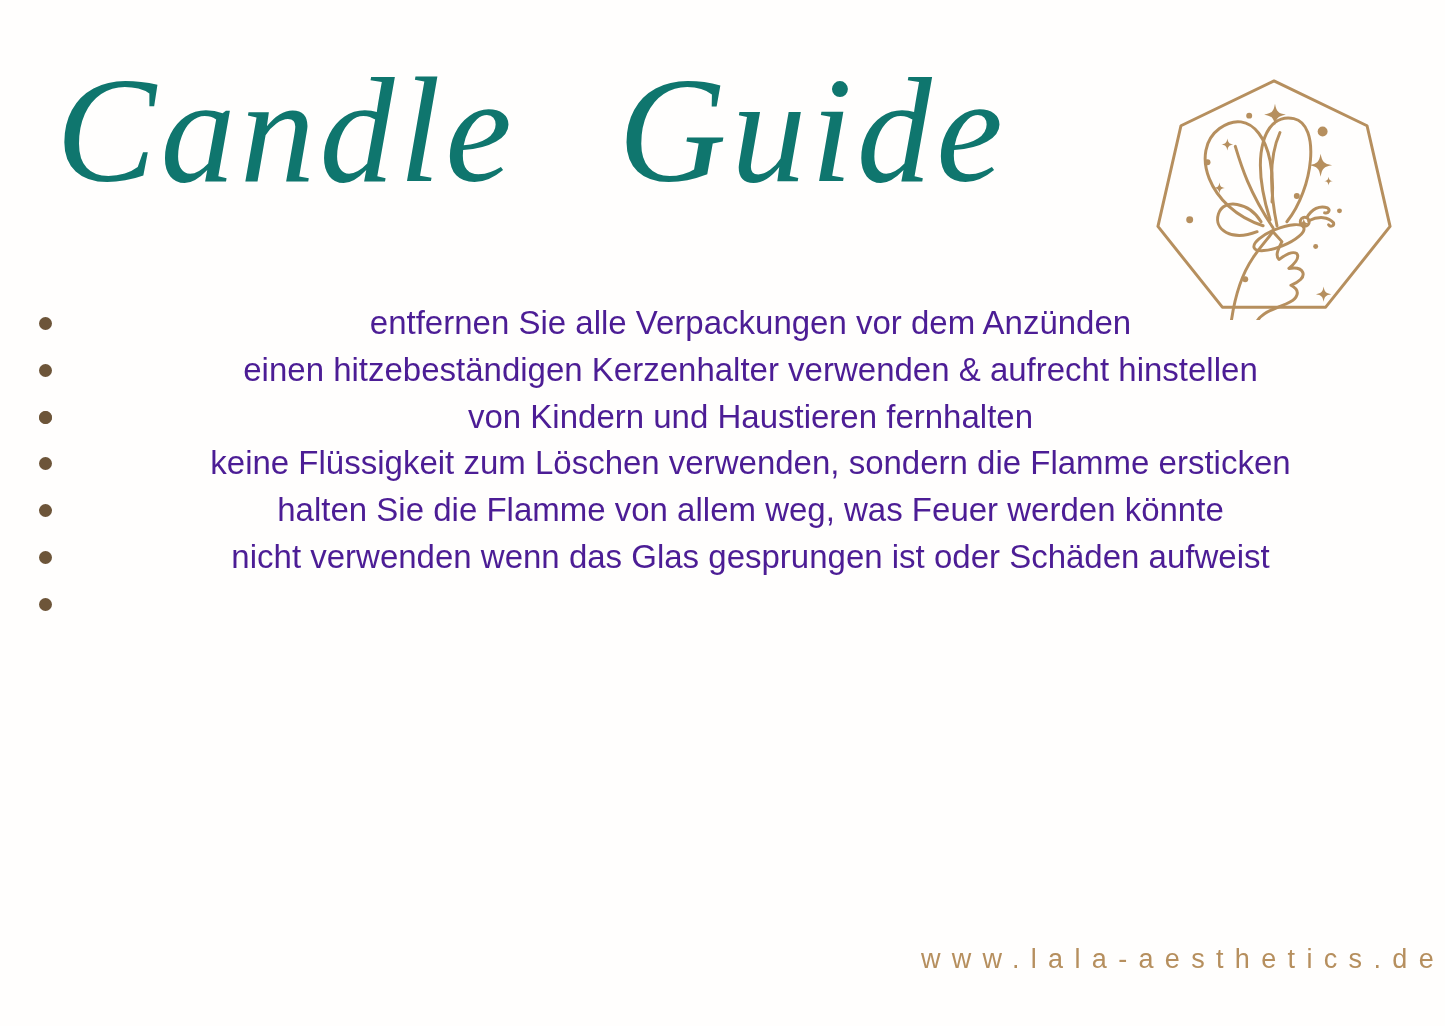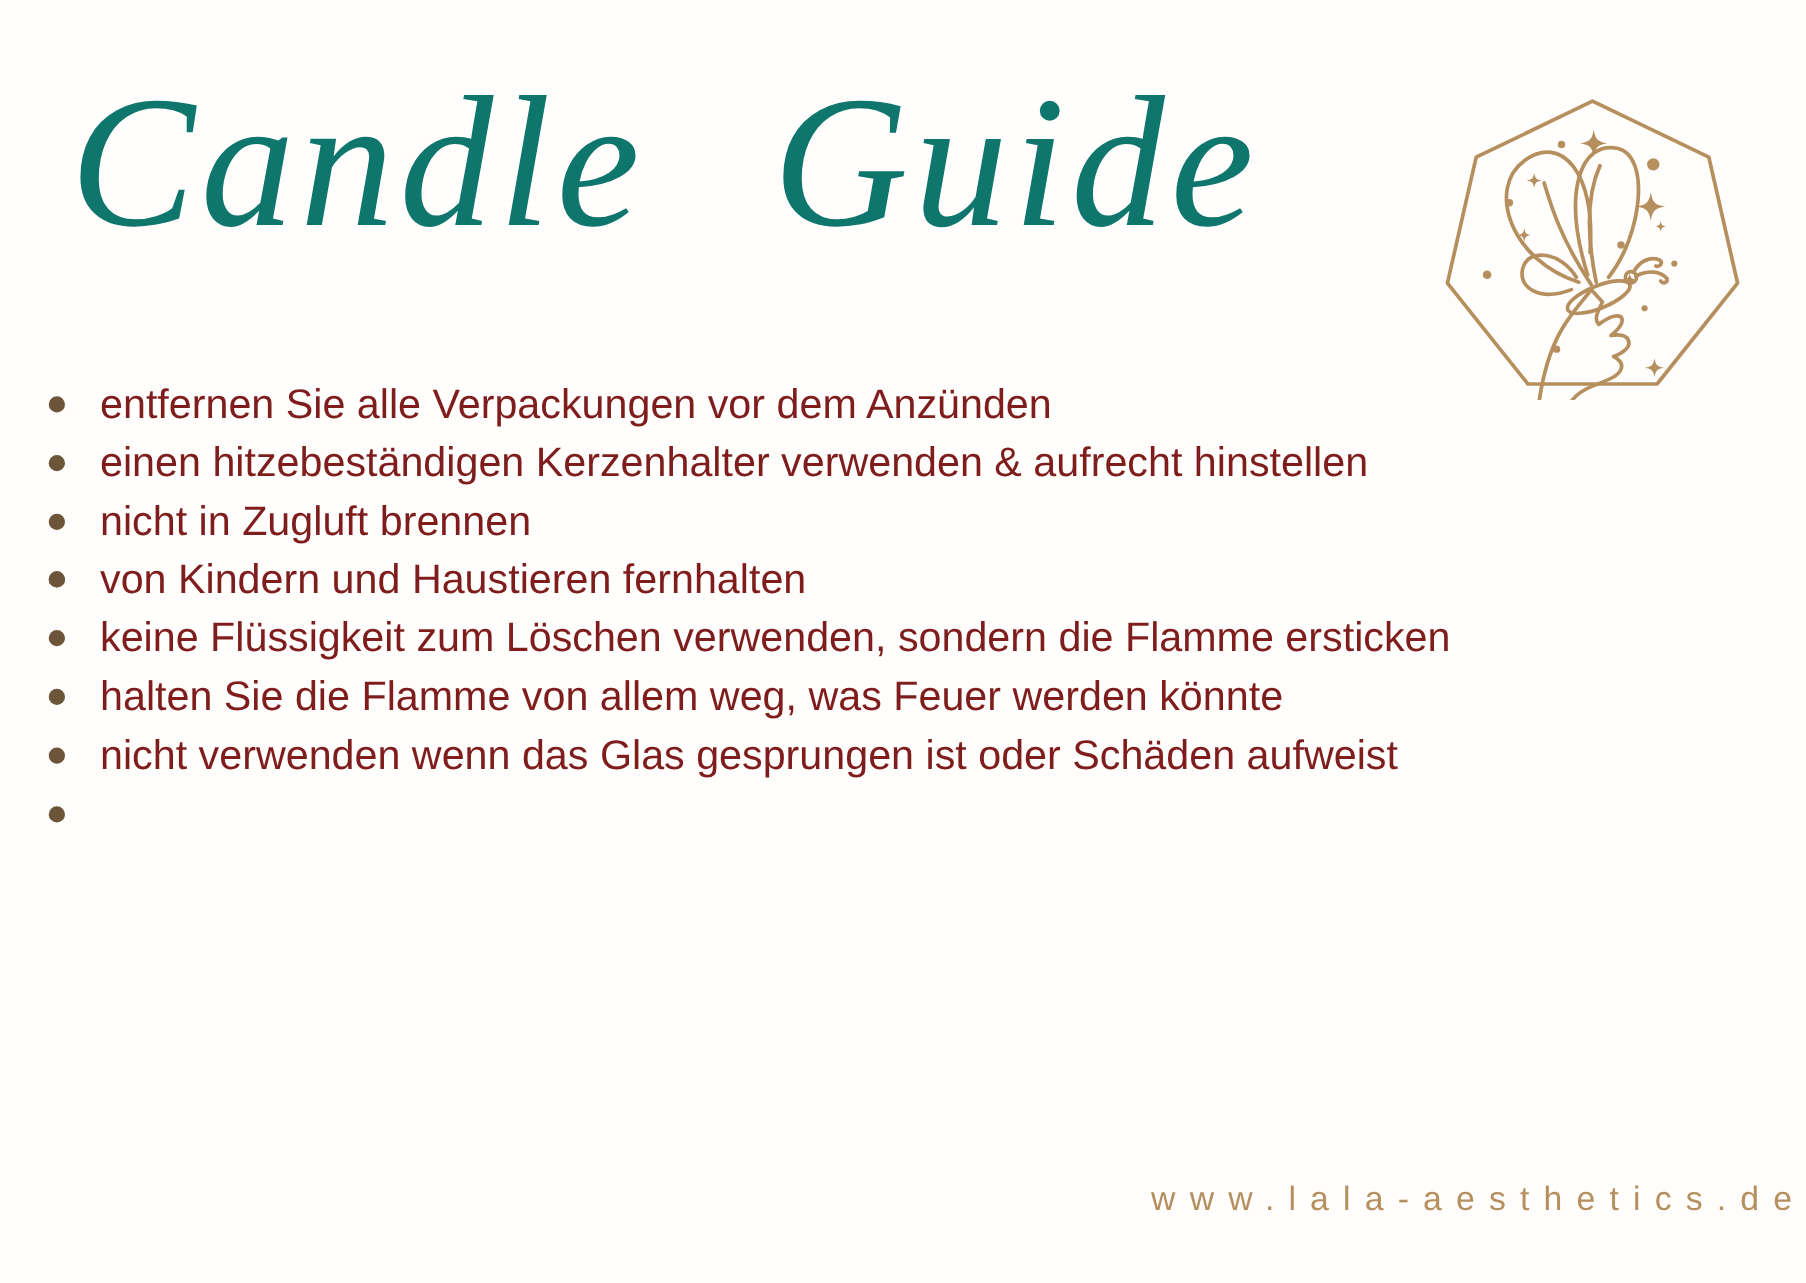--- a/index.html
+++ b/index.html
@@ -42,22 +42,23 @@
     left:36px;top:300px;
     right:24px;
     list-style:none;
     margin:0;padding:0;
   }
   .guidelines li{
     position:relative;
     padding-left:44px;
     font-size:33px;
     line-height:46.8px;
-    color:#7f1d1d;
+    color:#4c1d95;
     white-space:nowrap;
+    text-align:center;
   }
   .bullet{
     position:absolute;
     left:3px;top:17px;
     width:13px;height:13px;
     border-radius:50%;
     background:#6d5539;
     display:inline-block;
   }
 
@@ -121,21 +122,20 @@
         <circle cx="167" cy="177" r="2.5"></circle>
         <circle cx="191" cy="141" r="2.5"></circle>
         <circle cx="96" cy="210" r="3"></circle>
       </g>
     </svg>
   </div>
 
   <ul class="guidelines">
     <li><span class="bullet"></span><span>entfernen Sie alle Verpackungen vor dem Anzünden</span></li>
     <li><span class="bullet"></span><span>einen hitzebeständigen Kerzenhalter verwenden &amp; aufrecht hinstellen</span></li>
-    <li><span class="bullet"></span><span>nicht in Zugluft brennen</span></li>
     <li><span class="bullet"></span></li>
     <li><span class="bullet"></span><span>von Kindern und Haustieren fernhalten</span></li>
     <li><span class="bullet"></span><span>keine Flüssigkeit zum Löschen verwenden, sondern die Flamme ersticken</span></li>
     <li><span class="bullet"></span><span>halten Sie die Flamme von allem weg, was Feuer werden könnte</span></li>
     <li><span class="bullet"></span><span>nicht verwenden wenn das Glas gesprungen ist oder Schäden aufweist</span></li>
     <li><span class="bullet"></span></li>
   </ul>
 
   <div class="footer">www.lala-aesthetics.de</div>
 

